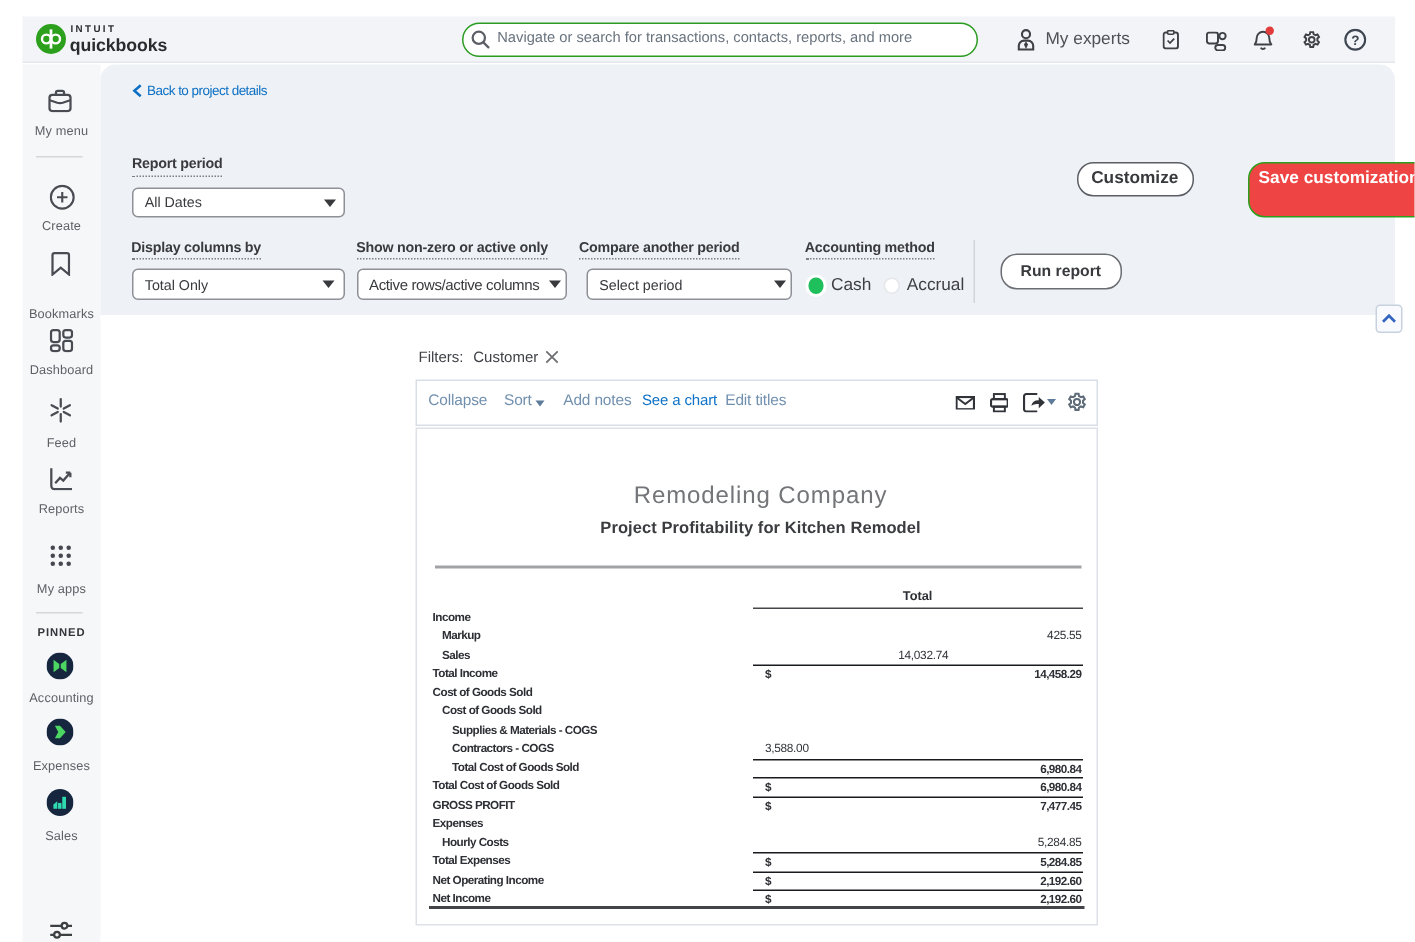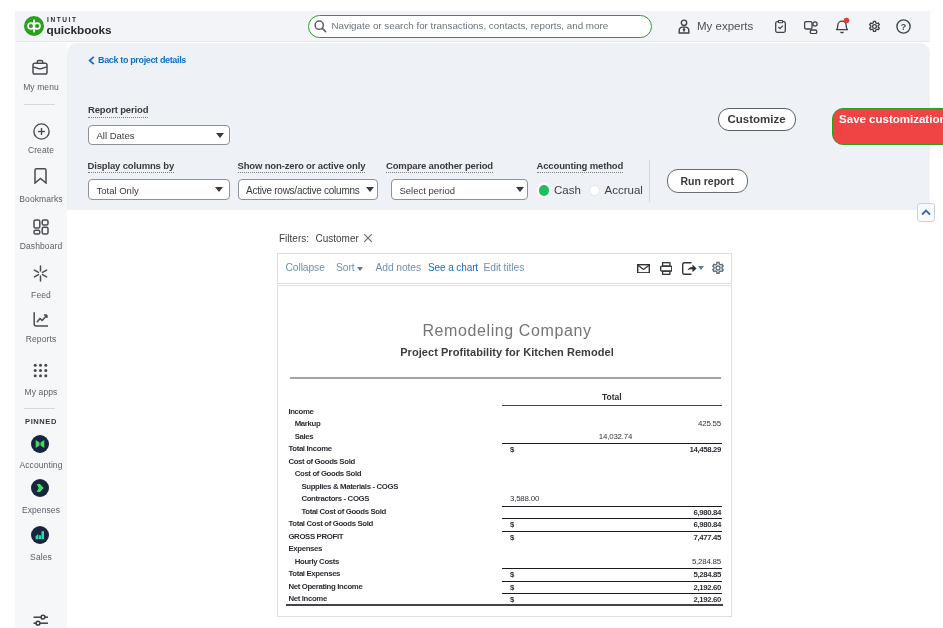--- a/index.html
+++ b/index.html
@@ -81,21 +81,21 @@
 <div class="ab" style="left:24px;top:104px;width:31px;height:1px;background:#d4d7db"></div>
 <svg class="ab" style="left:32.5px;top:123px" width="17" height="17" viewBox="0 0 17 17">
 <circle cx="8.5" cy="8.5" r="7.6" fill="none" stroke="#494c52" stroke-width="1.4"></circle>
 <line x1="8.5" y1="5" x2="8.5" y2="12" stroke="#494c52" stroke-width="1.4"></line>
 <line x1="5" y1="8.5" x2="12" y2="8.5" stroke="#494c52" stroke-width="1.4"></line>
 </svg>
 <div class="ab navtxt" style="left:15px;top:145px">Create</div>
 <svg class="ab" style="left:34px;top:168px" width="13" height="16" viewBox="0 0 13 16">
 <path d="M1 2.2 a1.4 1.4 0 0 1 1.4 -1.4 h8.2 a1.4 1.4 0 0 1 1.4 1.4 V15 l-5.5 -4.6 L1 15 z" fill="none" stroke="#494c52" stroke-width="1.5"></path>
 </svg>
-<div class="ab navtxt" style="left:15px;top:194px">Bookmarks</div>
+<div class="ab navtxt" style="left:15px;top:204px">Bookmarks</div>
 <svg class="ab" style="left:32.5px;top:218.5px" width="16" height="16" viewBox="0 0 16 16">
 <rect x="1" y="1" width="5.8" height="8" rx="1.6" fill="none" stroke="#494c52" stroke-width="1.5"></rect>
 <rect x="9.2" y="1" width="5.8" height="5" rx="1.6" fill="none" stroke="#494c52" stroke-width="1.5"></rect>
 <rect x="1" y="11.2" width="5.8" height="3.8" rx="1.6" fill="none" stroke="#494c52" stroke-width="1.5"></rect>
 <rect x="9.2" y="8.2" width="5.8" height="6.8" rx="1.6" fill="none" stroke="#494c52" stroke-width="1.5"></rect>
 </svg>
 <div class="ab navtxt" style="left:15px;top:241px">Dashboard</div>
 <svg class="ab" style="left:32px;top:265px" width="17" height="17" viewBox="0 0 17 17">
 <g stroke="#494c52" stroke-width="1.5" fill="none" stroke-linecap="round">
 <path d="M8.5 6 V1"></path>
@@ -154,21 +154,21 @@
 <line x1="0.5" y1="9.2" x2="15" y2="9.2"></line>
 <circle cx="5" cy="9.2" r="1.9" fill="#f5f7f9"></circle>
 </g>
 </svg>
 
 <div class="ab controls"></div>
 
 <svg class="ab" style="left:88px;top:56px" width="7" height="9" viewBox="0 0 7 9">
       <path d="M5.8 0.8 L1.6 4.5 5.8 8.2" fill="none" stroke="#0d70c4" stroke-width="1.7"></path>
     </svg>
-<div class="ab" style="left:98px;top:55px;font-size:9px;font-weight:bold;letter-spacing:-0.35px;color:#0d70c4">Back to project details</div>
+<div class="ab" style="left:98px;top:55px;font-size:9px;font-weight:normal;letter-spacing:-0.35px;color:#0d70c4">Back to project details</div>
 <div class="ab dashlbl" style="left:88px;top:103.5px">Report period</div>
 <div class="ab ddl" style="left:88px;top:124.5px;width:141.5px;height:20.5px"></div>
 <div class="ab" style="left:96.5px;top:129.5px;font-size:9.5px;color:#393a3d">All Dates</div>
 <div class="ab caret" style="left:216px;top:132.5px"></div>
 <div class="ab pill" style="left:717.5px;top:108px;width:78px;height:22.5px;line-height:20.5px">Customize</div>
 <div class="ab pill" style="left:832px;top:108px;width:121.5px;height:37px;line-height:20.5px;background:#ef4444;border-color:#2ca01c;color:#fff">Save customization</div>
 
 <div class="ab dashlbl" style="left:87.5px;top:159.5px;padding-bottom:1px">Display columns by</div>
 <div class="ab dashlbl" style="left:237.5px;top:159.5px;padding-bottom:1px">Show non-zero or active only</div>
 <div class="ab dashlbl" style="left:386px;top:159.5px;padding-bottom:1px">Compare another period</div>

